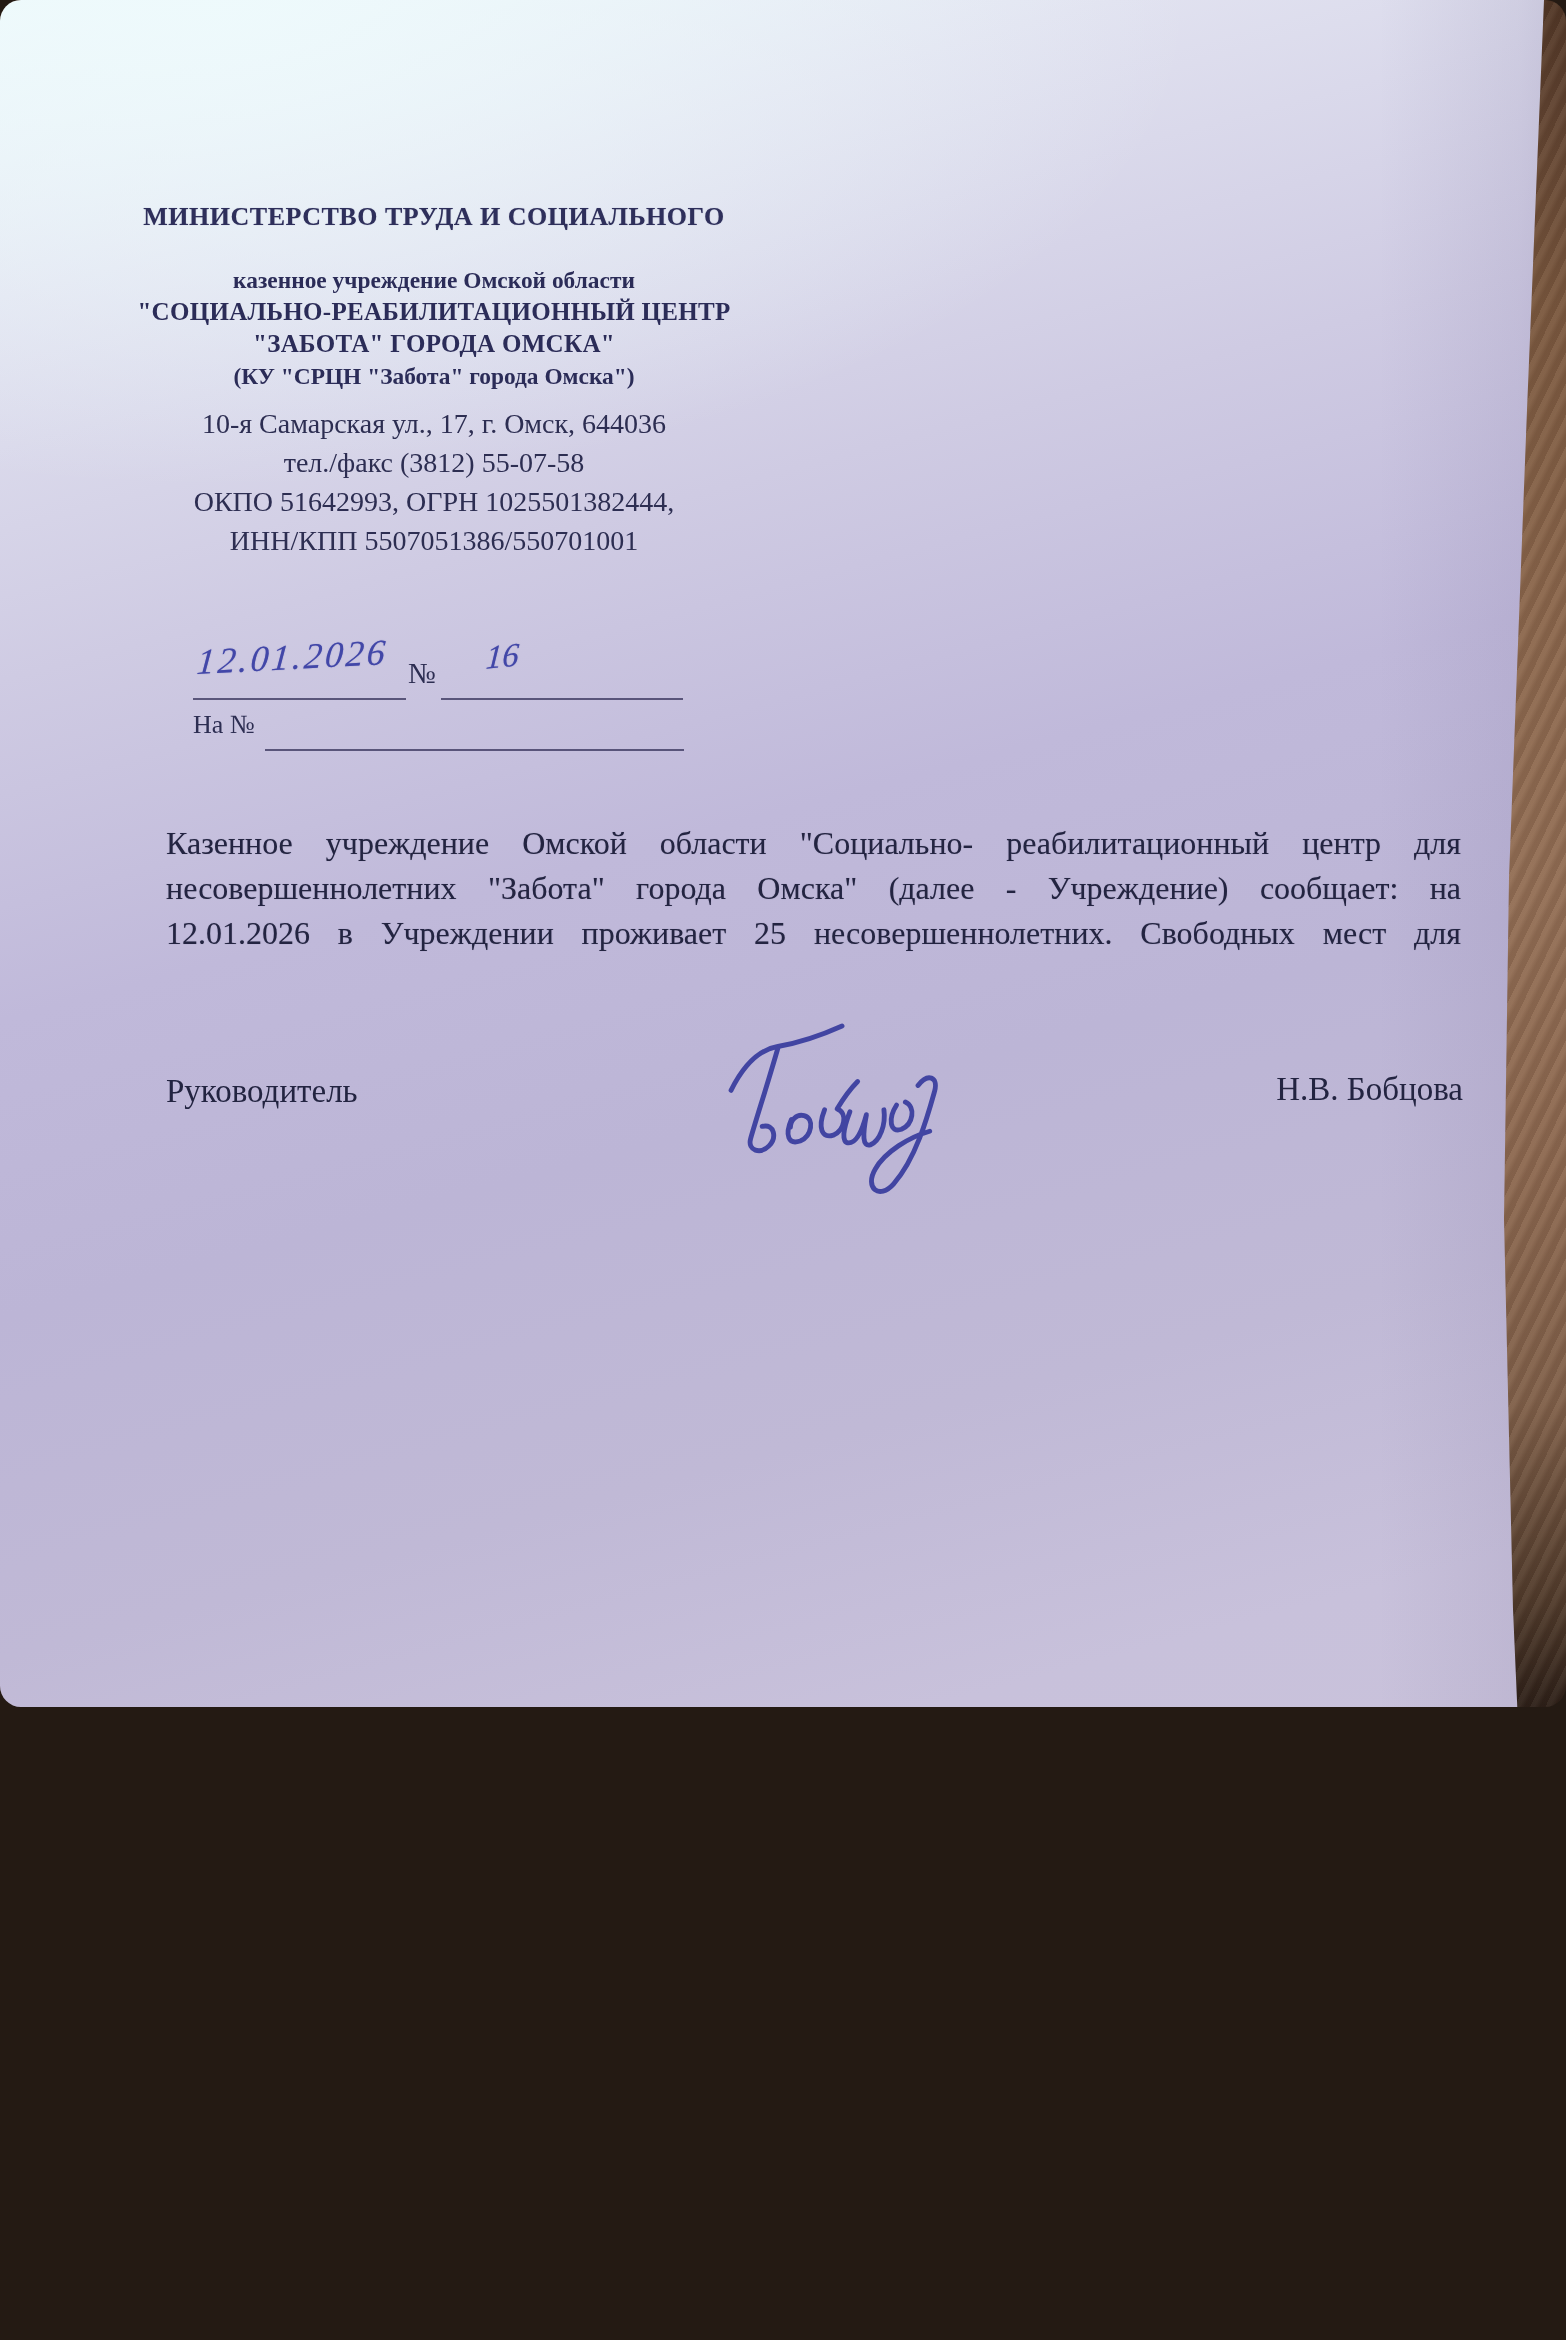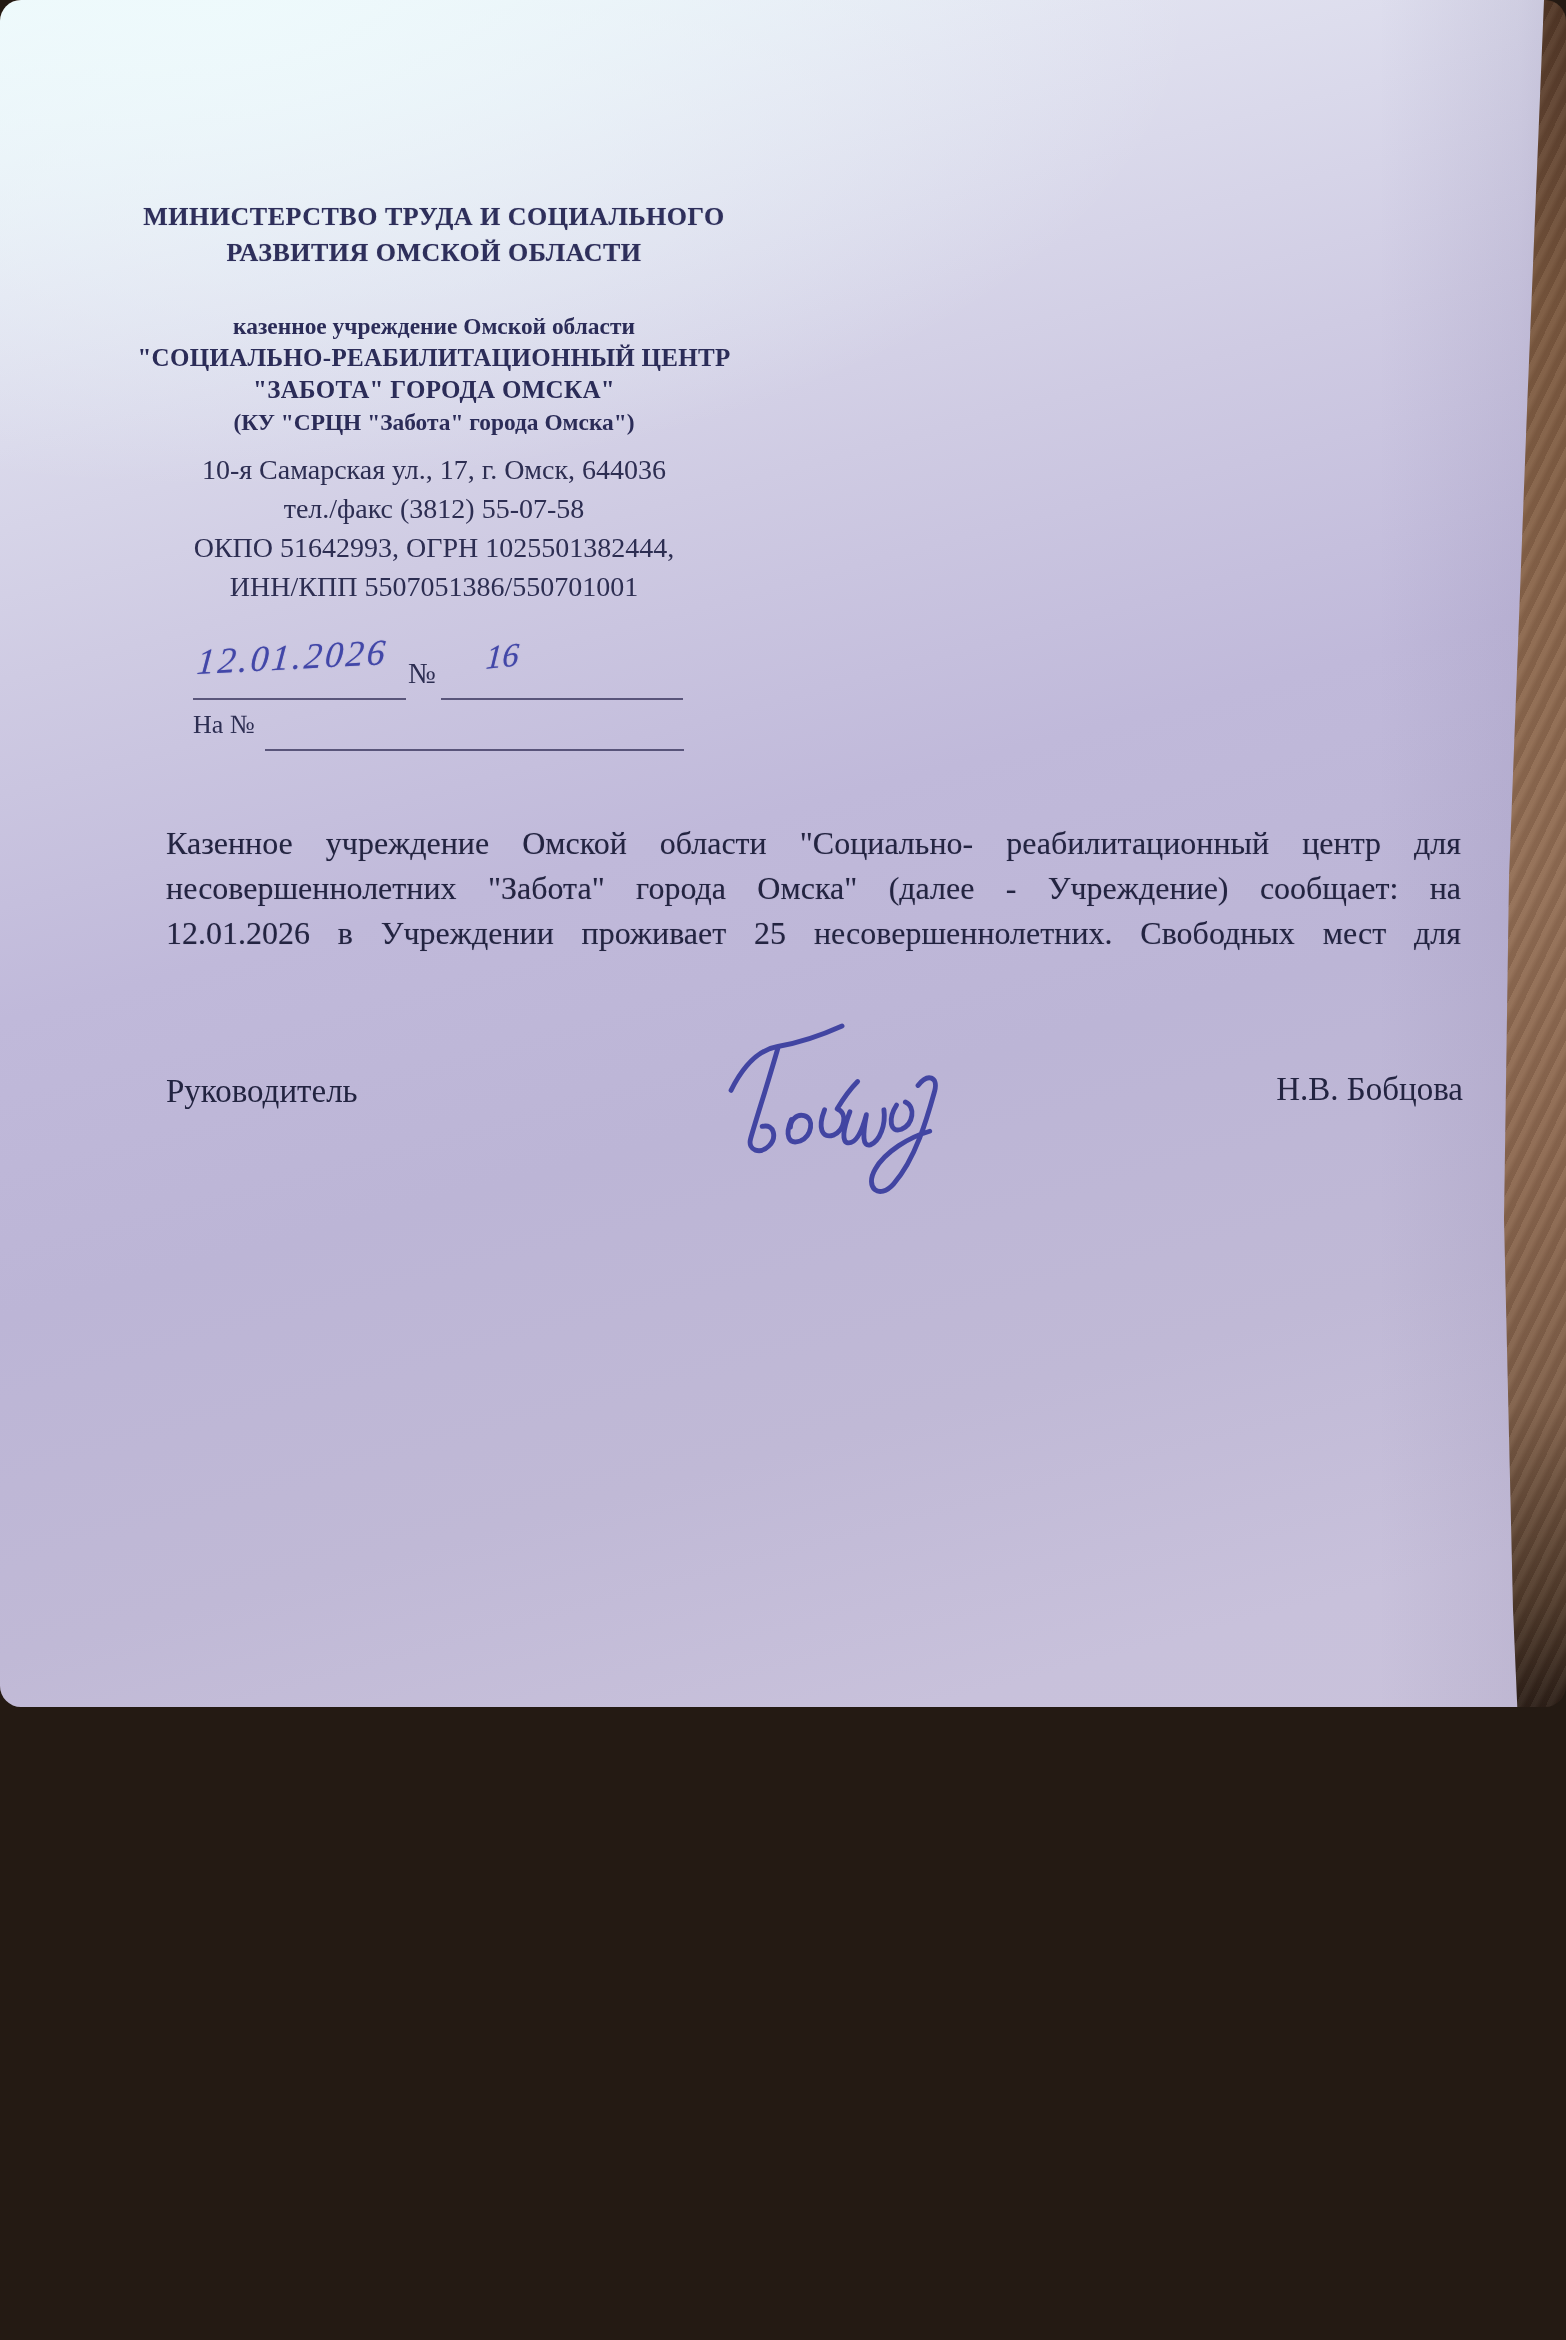--- a/index.html
+++ b/index.html
@@ -30,21 +30,21 @@
       linear-gradient(165deg,
         #eef9fb 0%, #e1e2f0 14%, #cfcbe3 32%, #c0b9da 48%,
         #bcb5d6 62%, #c0b9d6 78%, #c8c1db 92%, #c9c2db 100%);
     filter:drop-shadow(7.8px 4.9px 13.7px rgba(25,14,8,0.5));
   }
   .letterhead{
     position:absolute;left:117px;top:199px;width:634px;
     text-align:center;
   }
   .lh-ministry{font-weight:bold;font-size:26px;line-height:36px;letter-spacing:0.5px;color:#2e2f5b;text-shadow:0 0 1px rgba(46,47,91,0.35);}
-  .lh-orgtype{margin-top:39px;font-weight:bold;font-size:23.4px;line-height:32px;color:#2b2c58;}
+  .lh-orgtype{margin-top:29px;font-weight:bold;font-size:23.4px;line-height:32px;color:#2b2c58;}
   .lh-orgname{font-weight:bold;font-size:25px;line-height:32px;letter-spacing:0.3px;color:#2b2c58;}
   .lh-short{font-weight:bold;font-size:23.4px;line-height:32px;color:#2b2c58;}
   .lh-addr{font-size:28px;line-height:39px;color:#2d2e52;}
   .lh-addr-first{margin-top:12px;}
   .hand{
     font-style:italic;
     color:#4247a8;
     text-shadow:0 0 1px rgba(66,71,168,0.55);
   }
   .hand-date{
@@ -79,21 +79,20 @@
   }
 </style>
 </head>
 <body>
 
 <div class="stage">
   <div class="paper">
 
     <div class="letterhead">
       <div class="lh-ministry">МИНИСТЕРСТВО ТРУДА И СОЦИАЛЬНОГО</div>
-      <div class="lh-ministry">РАЗВИТИЯ ОМСКОЙ ОБЛАСТИ</div>
       <div class="lh-orgtype">казенное учреждение Омской области</div>
       <div class="lh-orgname">"СОЦИАЛЬНО-РЕАБИЛИТАЦИОННЫЙ ЦЕНТР</div>
       <div class="lh-orgname">"ЗАБОТА" ГОРОДА ОМСКА"</div>
       <div class="lh-short">(КУ "СРЦН "Забота" города Омска")</div>
       <div class="lh-addr lh-addr-first">10-я Самарская ул., 17, г. Омск, 644036</div>
       <div class="lh-addr">тел./факс (3812) 55-07-58</div>
       <div class="lh-addr">ОКПО 51642993, ОГРН 1025501382444,</div>
       <div class="lh-addr">ИНН/КПП 5507051386/550701001</div>
     </div>
 

